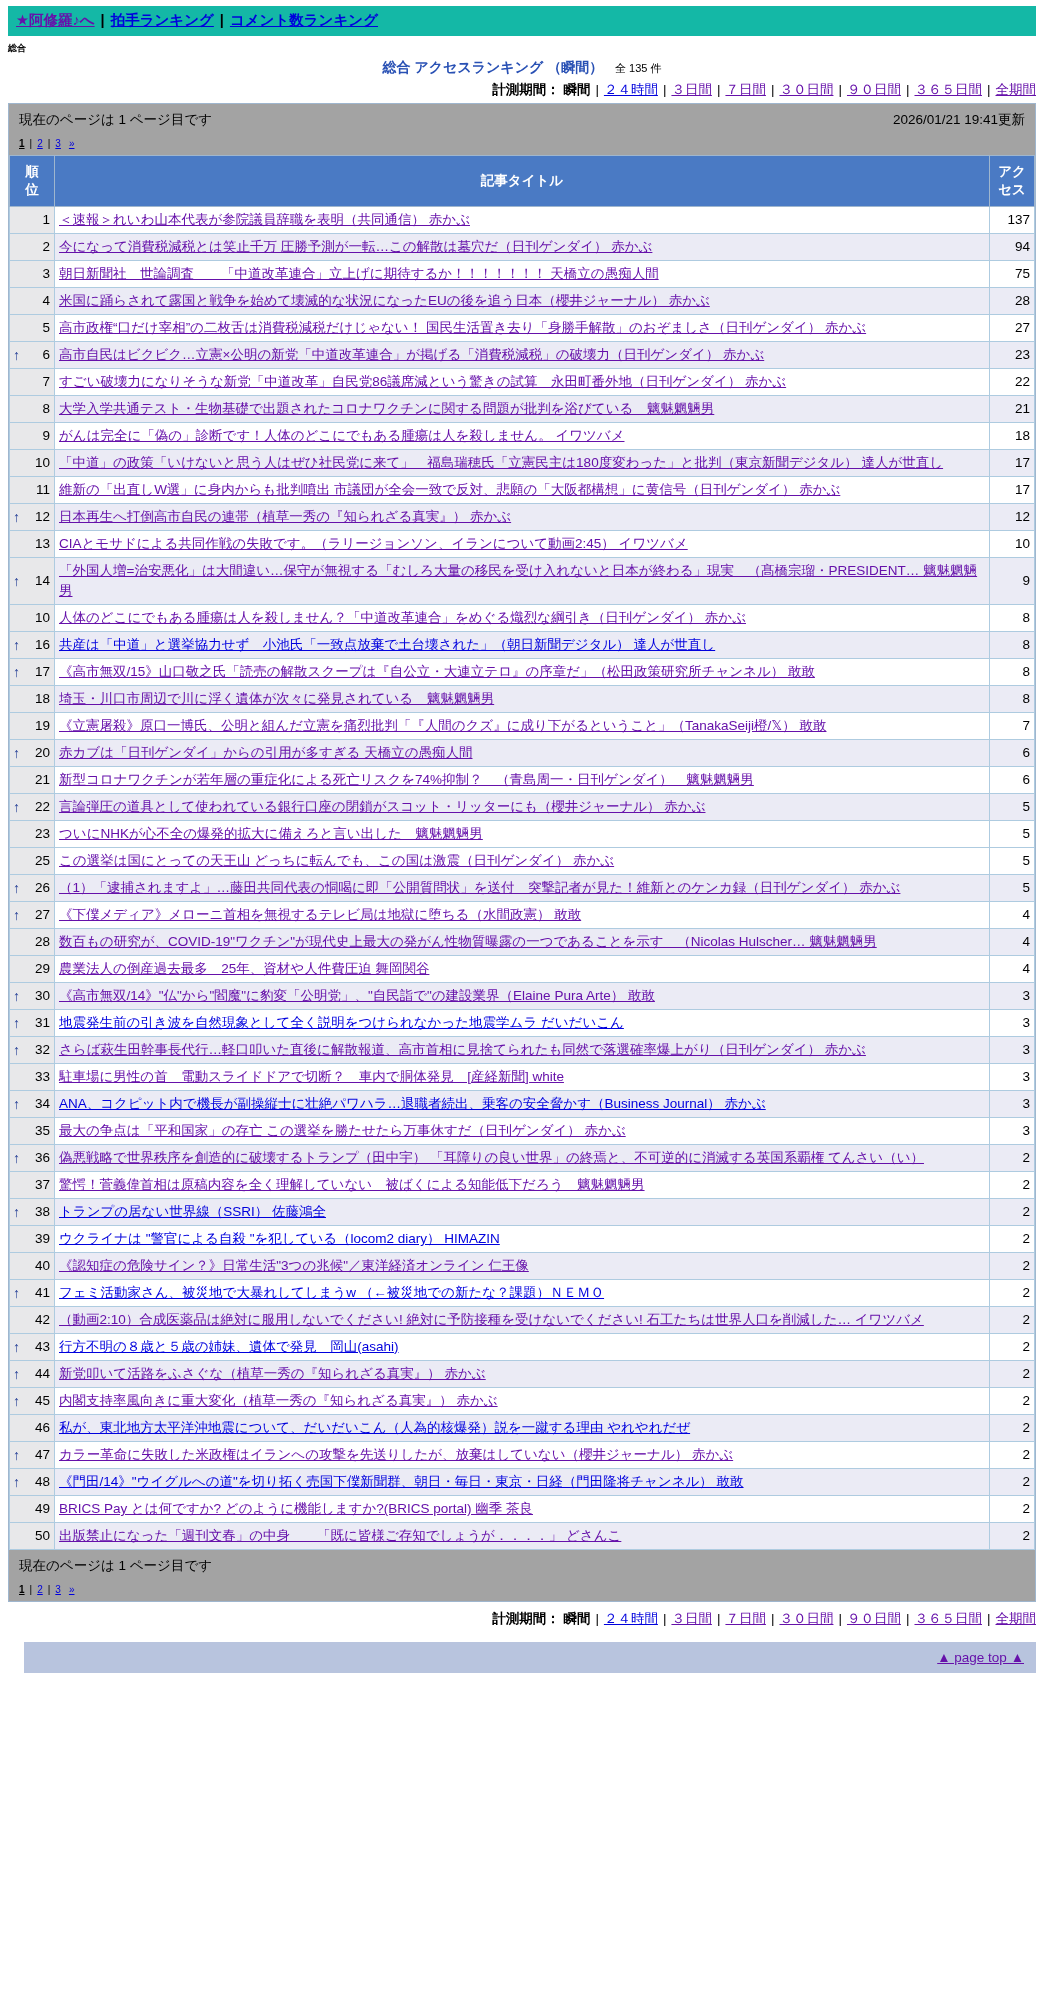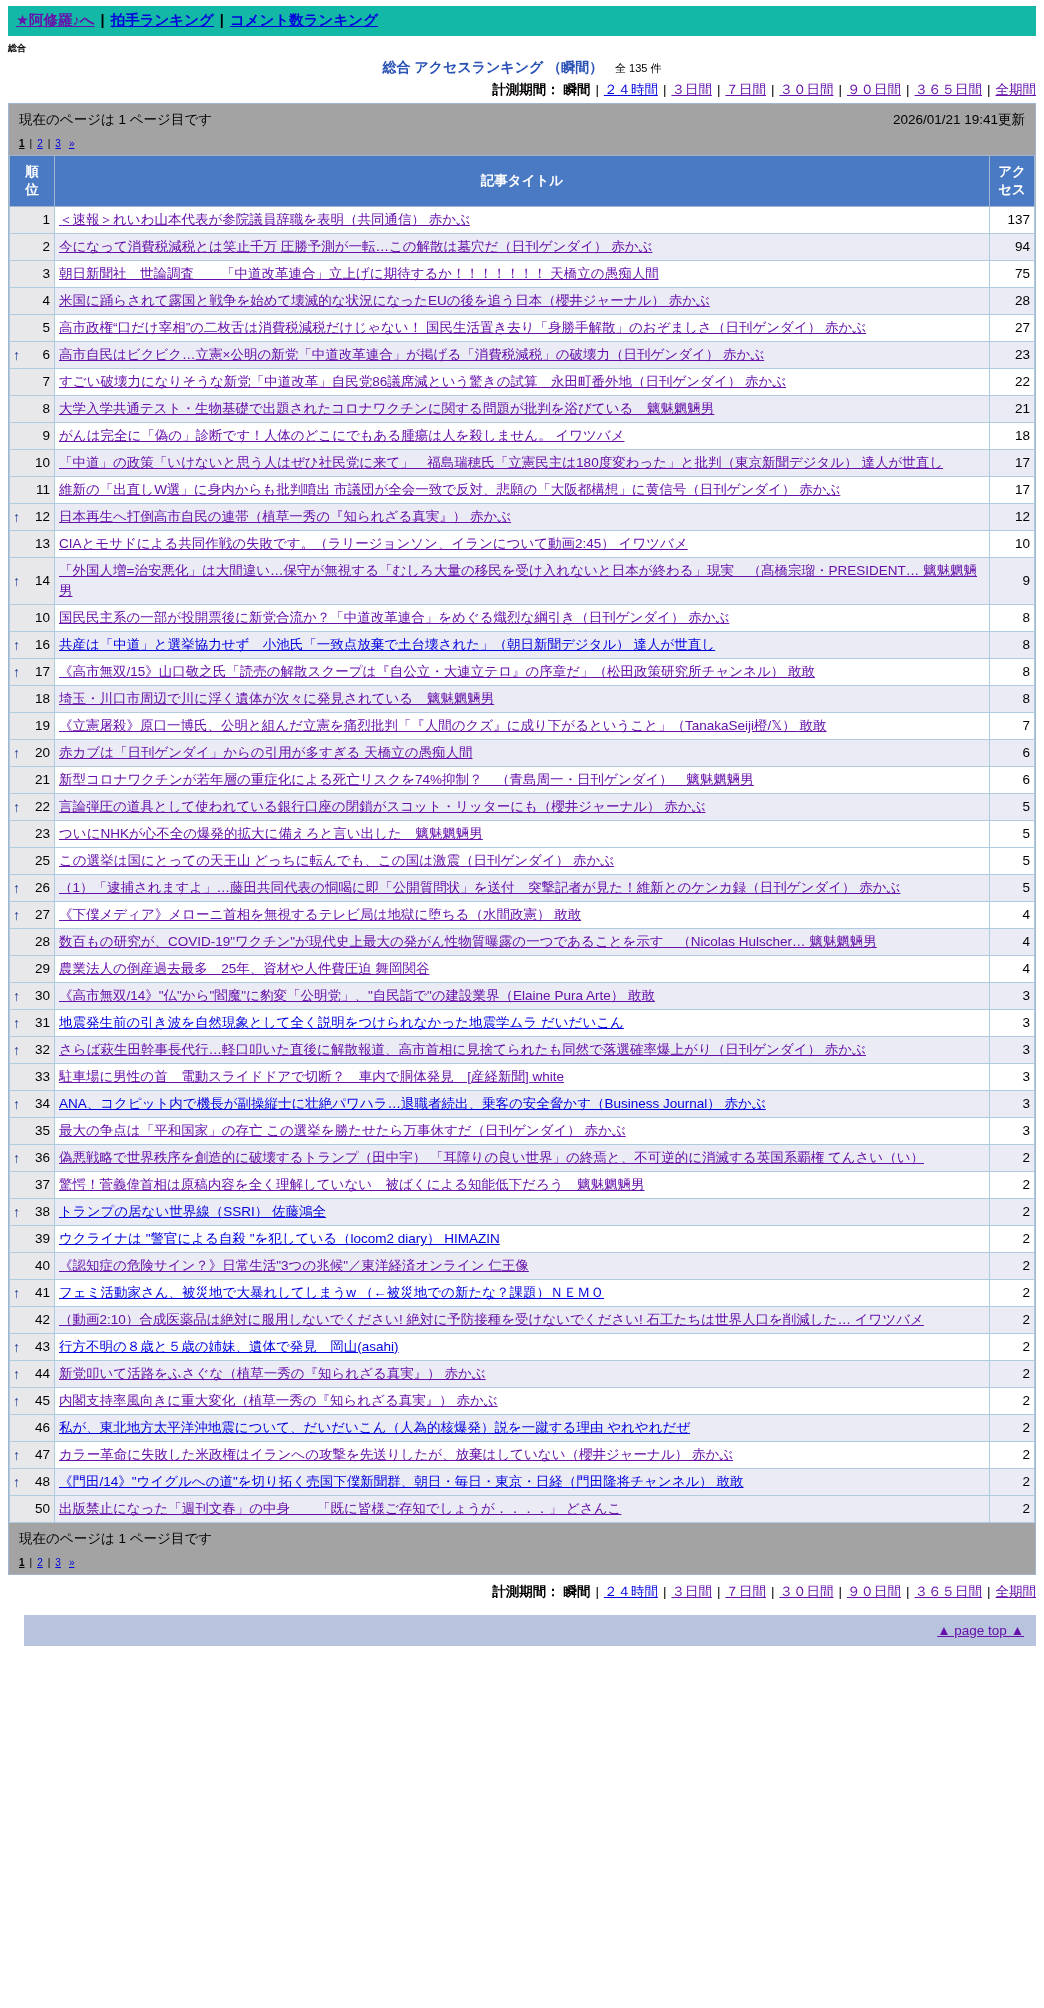--- a/index.html
+++ b/index.html
@@ -189,21 +189,21 @@
           <td class="title-cell"><a class="visited">CIAとモサドによる共同作戦の失敗です。（ラリージョンソン、イランについて動画2:45） イワツバメ</a></td>
           <td class="access-cell">10</td>
         </tr>
         <tr class="even">
           <td class="rank-cell"><span class="up-arrow">↑</span><span>14</span></td>
           <td class="title-cell"><a class="visited">「外国人増=治安悪化」は大間違い…保守が無視する「むしろ大量の移民を受け入れないと日本が終わる」現実　（髙橋宗瑠・PRESIDENT… 魑魅魍魎男</a></td>
           <td class="access-cell">9</td>
         </tr>
         <tr class="odd">
           <td class="rank-cell"><span>10</span></td>
-          <td class="title-cell"><a class="visited">国民民主系の一部が投開票後に新党合流か？「中道改革連合」をめぐる熾烈な綱引き（日刊ゲンダイ） 赤かぶ</a></td>
+          <td class="title-cell"><a class="visited">人体のどこにでもある腫瘍は人を殺しません？「中道改革連合」をめぐる熾烈な綱引き（日刊ゲンダイ） 赤かぶ</a></td>
           <td class="access-cell">8</td>
         </tr>
         <tr class="even">
           <td class="rank-cell"><span class="up-arrow">↑</span><span>16</span></td>
           <td class="title-cell"><a class="blue">共産は「中道」と選挙協力せず　小池氏「一致点放棄で土台壊された」（朝日新聞デジタル） 達人が世直し</a></td>
           <td class="access-cell">8</td>
         </tr>
         <tr class="odd">
           <td class="rank-cell"><span class="up-arrow">↑</span><span>17</span></td>
           <td class="title-cell"><a class="visited">《高市無双/15》山口敬之氏「読売の解散スクープは『自公立・大連立テロ』の序章だ」（松田政策研究所チャンネル） 敢敢</a></td>
@@ -350,20 +350,25 @@
           <td class="access-cell">2</td>
         </tr>
         <tr class="odd">
           <td class="rank-cell"><span class="up-arrow">↑</span><span>47</span></td>
           <td class="title-cell"><a class="visited">カラー革命に失敗した米政権はイランへの攻撃を先送りしたが、放棄はしていない（櫻井ジャーナル） 赤かぶ</a></td>
           <td class="access-cell">2</td>
         </tr>
         <tr class="even">
           <td class="rank-cell"><span class="up-arrow">↑</span><span>48</span></td>
           <td class="title-cell"><a class="blue">《門田/14》"ウイグルへの道"を切り拓く売国下僕新聞群、朝日・毎日・東京・日経（門田隆将チャンネル） 敢敢</a></td>
+          <td class="access-cell">2</td>
+        </tr>
+        <tr class="odd">
+          <td class="rank-cell"><span>49</span></td>
+          <td class="title-cell"><a class="visited">BRICS Pay とは何ですか? どのように機能しますか?(BRICS portal) 幽季 茶良</a></td>
           <td class="access-cell">2</td>
         </tr>
         <tr class="even">
           <td class="rank-cell"><span>50</span></td>
           <td class="title-cell"><a class="visited">出版禁止になった「週刊文春」の中身　　「既に皆様ご存知でしょうが．．．．」 どさんこ</a></td>
           <td class="access-cell">2</td>
         </tr>
       </tbody>
   </table>
 

